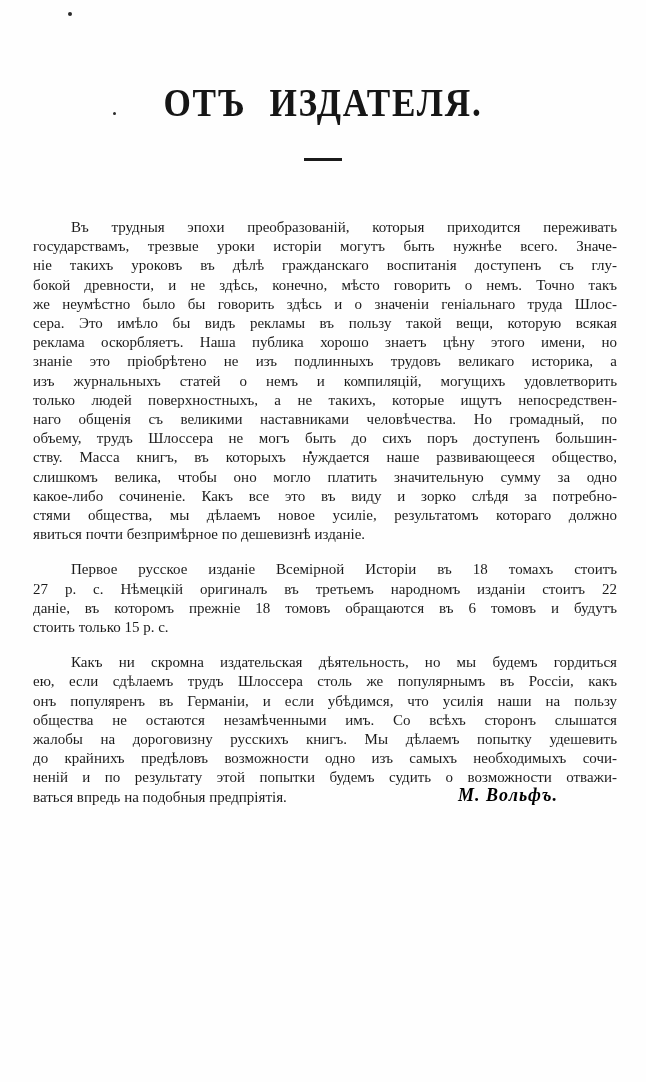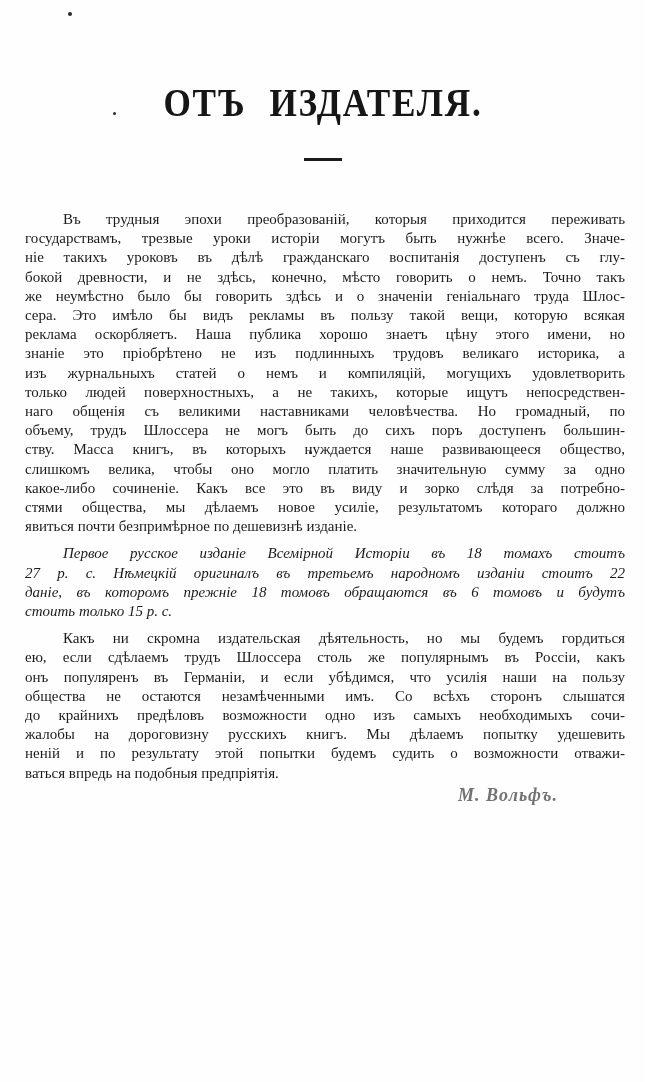--- a/index.html
+++ b/index.html
@@ -46,43 +46,43 @@
     background: #1b1b1b;
   }
   .text-block {
     position: absolute;
     top: 202px;
     left: 17px;
     width: 616px;
     font-size: 15px;
     line-height: 19.2px;
   }
-  .para { margin: 8px; }
-  .para.italic { font-style: italic; }
+  .para { margin: 16px; }
+  .para.italic { }
   .line {
     text-align: justify;
     text-align-last: justify;
     -moz-text-align-last: justify;
     white-space: normal;
     hyphens: none;
   }
   .line.indent { text-indent: 38px; }
   .line.last {
     text-align-last: left;
     -moz-text-align-last: left;
   }
   .signature {
     position: absolute;
     top: 785px;
     right: 88px;
     font-style: italic;
     font-weight: 700;
     font-size: 18px;
     letter-spacing: 1px;
-    color: #737373;
+    color: #000000;
   }
 </style>
 </head>
 <body>
 
 <div class="page">
 
   <div class="speck s1"></div>
   <div class="speck s2"></div>
   <div class="speck s3"></div>
@@ -117,22 +117,22 @@
       <div class="line">27 р. с. Нѣмецкій оригиналъ въ третьемъ народномъ изданіи стоитъ 22</div>
       <div class="line">даніе, въ которомъ прежніе 18 томовъ обращаются въ 6 томовъ и будутъ</div>
       <div class="line last">стоить только 15 р. с.</div>
     </div>
 
     <div class="para">
       <div class="line indent">Какъ ни скромна издательская дѣятельность, но мы будемъ гордиться</div>
       <div class="line">ею, если сдѣлаемъ трудъ Шлоссера столь же популярнымъ въ Россіи, какъ</div>
       <div class="line">онъ популяренъ въ Германіи, и если убѣдимся, что усилія наши на пользу</div>
       <div class="line">общества не остаются незамѣченными имъ. Со всѣхъ сторонъ слышатся</div>
+      <div class="line">жалобы на дороговизну русскихъ книгъ. Мы дѣлаемъ попытку удешевить</div>
       <div class="line">до крайнихъ предѣловъ возможности одно изъ самыхъ необходимыхъ сочи-</div>
-      <div class="line">жалобы на дороговизну русскихъ книгъ. Мы дѣлаемъ попытку удешевить</div>
       <div class="line">неній и по результату этой попытки будемъ судить о возможности отважи-</div>
       <div class="line last">ваться впредь на подобныя предпріятія.</div>
     </div>
 
   </div>
 
   <div class="signature">М. Вольфъ.</div>
 
 </div>
 

